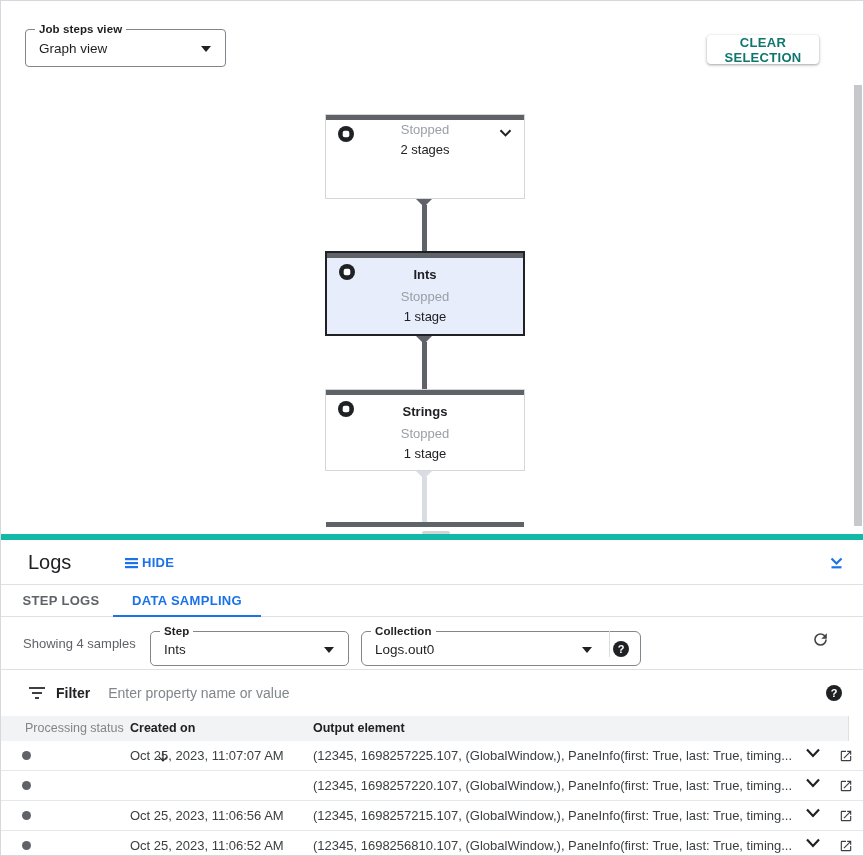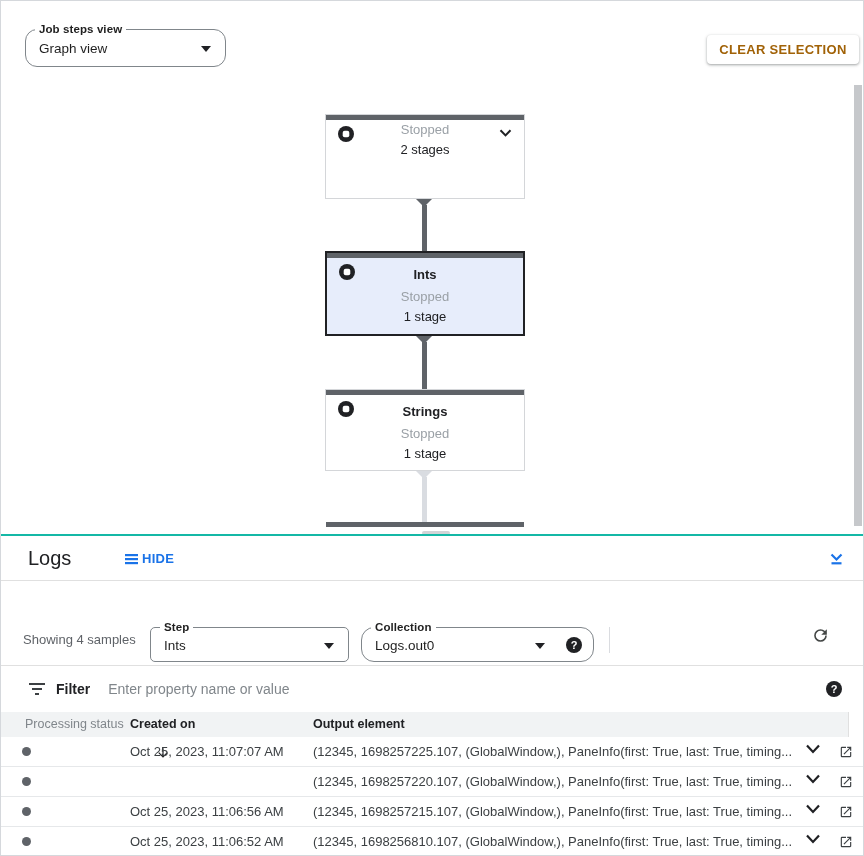--- a/index.html
+++ b/index.html
@@ -11,24 +11,24 @@
   .graph-area { position: absolute; top: 0; left: 0; width: 100%; height: 533px; background: #fff; }
 
   .select-field { position: absolute; border: 1px solid #80868b; border-radius: 8px; background: #fff; }
   .select-field .field-label { position: absolute; top: -8px; left: 9px; background: #fff; padding: 0 4px;
       font-size: 11.5px; font-weight: bold; color: #1f1f1f; letter-spacing: .1px; line-height: 14px; }
   .select-field .field-value { position: absolute; left: 13px; top: 50%; transform: translateY(-50%);
       font-size: 13.5px; color: #1f1f1f; }
   .dd-arrow { position: absolute; right: 14px; top: 50%; margin-top: -2px; width: 0; height: 0;
       border-left: 5px solid transparent; border-right: 5px solid transparent; border-top: 6px solid #202124; }
 
-  .job-steps-select { left: 24px; top: 28px; width: 201px; height: 38px; border-radius: 12px; }
-
-  .clear-selection { position: absolute; left: 706px; top: 34px; width: 152px; height: 29px;
-      background: #fff; border: none; border-radius: 4px; color: #a16207; font-size: 13px; font-weight: bold;
+  .job-steps-select { left: 24px; top: 28px; width: 201px; height: 38px; border-radius: 4px; }
+
+  .clear-selection { position: absolute; left: 706px; top: 34px; width: 112px; height: 29px;
+      background: #fff; border: none; border-radius: 4px; color: #0f766e; font-size: 13px; font-weight: bold;
       letter-spacing: .3px; font-family: inherit; cursor: pointer;
       box-shadow: 0 1px 2px rgba(60,64,67,.3), 0 1px 3px 1px rgba(60,64,67,.15); }
 
   .node { position: absolute; left: 324px; width: 200px; background: #fff; border: 1px solid #d4d6d9;
       text-align: center; cursor: pointer; }
   .node-topbar { position: absolute; top: 0; left: 0; right: 0; height: 5px; background: #5f6368; }
   .node.selected { background: #e7edfb; border: 2px solid #202124; }
   .node-ring { position: absolute; left: 12px; top: 11px; line-height: 0; }
   .node-chevron { position: absolute; right: 12px; top: 14px; line-height: 0; cursor: pointer; }
   .node-title { margin-top: 14px; font-size: 13px; font-weight: bold; color: #202124; }
@@ -40,39 +40,39 @@
   .edge .edge-arrow { position: absolute; left: 91px; top: 0; width: 0; height: 0;
       border-left: 8px solid transparent; border-right: 8px solid transparent; border-top: 8px solid #5f6368; }
   .edge.light .edge-line { background: #d9dce1; }
   .edge.light .edge-arrow { border-top-color: #d9dce1; }
 
   .partial-node-bar { position: absolute; left: 325px; top: 521px; width: 198px; height: 5px; background: #5f6368; }
   .hscroll-thumb { position: absolute; left: 421px; top: 530px; width: 28px; height: 4px; background: #d2d4d7; border-radius: 2px; }
   .vscroll-thumb { position: absolute; left: 853px; top: 84px; width: 8px; height: 441px; background: #c6c8cb; }
 
   
-  .logs-panel { position: absolute; top: 533px; left: 0; width: 100%; height: 323px; background: #fff; border-top: 2px solid #14b8a6; }
+  .logs-panel { position: absolute; top: 533px; left: 0; width: 100%; height: 323px; background: #fff; border-top: 6px solid #14b8a6; }
 
   .logs-header { position: absolute; top: 0; left: 0; right: 0; height: 45px; border-bottom: 1px solid #e0e0e0; }
   .logs-title { position: absolute; left: 27px; top: 50%; transform: translateY(-50%); font-size: 20px; color: #202124; }
   .hide-button { position: absolute; left: 124px; top: 0; height: 45px; display: flex; align-items: center; gap: 3px;
       background: none; border: none; color: #1a73e8; font-size: 13px; font-weight: bold; letter-spacing: .3px;
       font-family: inherit; cursor: pointer; }
   .collapse-button { position: absolute; right: 18px; top: 14px; background: none; border: none; line-height: 0; cursor: pointer; }
 
   .tabs-row { position: absolute; top: 45px; left: 0; right: 0; height: 32px; border-bottom: 1px solid #e0e0e0; }
   .tab { position: absolute; top: 0; height: 32px; line-height: 32px; text-align: center;
       font-size: 13px; font-weight: bold; letter-spacing: .3px; color: #5f6368; cursor: pointer; }
   .tab-step-logs { left: 16px; width: 88px; }
   .tab-data-sampling { left: 112px; width: 148px; color: #1a73e8; box-shadow: inset 0 -2px 0 #1a73e8; }
 
   .controls-row { position: absolute; top: 77px; left: 0; right: 0; height: 53px; border-bottom: 1px solid #e0e0e0; }
   .samples-summary { position: absolute; left: 22px; top: 50%; transform: translateY(-50%); font-size: 13px; color: #5f6368; }
   .step-select { left: 149px; top: 14px; width: 199px; height: 35px; border-radius: 5px; }
-  .collection-select { left: 360px; top: 14px; width: 233px; height: 35px; border-radius: 13px; }
+  .collection-select { left: 360px; top: 14px; width: 280px; height: 35px; border-radius: 6px; }
   .collection-select .dd-arrow { right: 48px; }
   .help-circle { display: inline-flex; align-items: center; justify-content: center; width: 16px; height: 16px;
       border-radius: 50%; background: #202124; color: #fff; font-size: 11px; font-weight: bold; cursor: pointer; }
   .collection-help { position: absolute; right: 11px; top: 50%; transform: translateY(-50%); }
   .controls-divider { position: absolute; left: 608px; top: 14px; height: 26px; width: 1px; background: #dadce0; }
   .refresh-button { position: absolute; left: 810px; top: 13px; background: none; border: none; line-height: 0; cursor: pointer; }
 
   .filter-row { position: absolute; top: 130px; left: 0; right: 0; height: 46px; display: flex; align-items: center; }
   .filter-icon { margin-left: 28px; line-height: 0; }
   .filter-label { margin-left: 11px; font-size: 14px; font-weight: bold; color: #202124; }
@@ -191,20 +191,24 @@
         <span>HIDE</span>
       </button>
       <button class="collapse-button">
         <svg width="17" height="17" viewBox="0 0 17 17">
             <path d="M3.5 4.5 L8.5 9.5 L13.5 4.5" stroke="#1a73e8" stroke-width="2.2" fill="none"></path>
             <rect x="3.5" y="12.2" width="10" height="2.2" fill="#1a73e8"></rect>
           </svg>
       </button>
     </div>
 
+    <div class="tabs-row">
+      <div class="tab tab-step-logs">STEP LOGS</div>
+      <div class="tab tab-data-sampling">DATA SAMPLING</div>
+    </div>
 
     <div class="controls-row">
       <span class="samples-summary">Showing 4 samples</span>
 
       <div class="select-field step-select">
         <span class="field-label">Step</span>
         <span class="field-value">Ints</span>
         <span class="dd-arrow"></span>
       </div>
 

